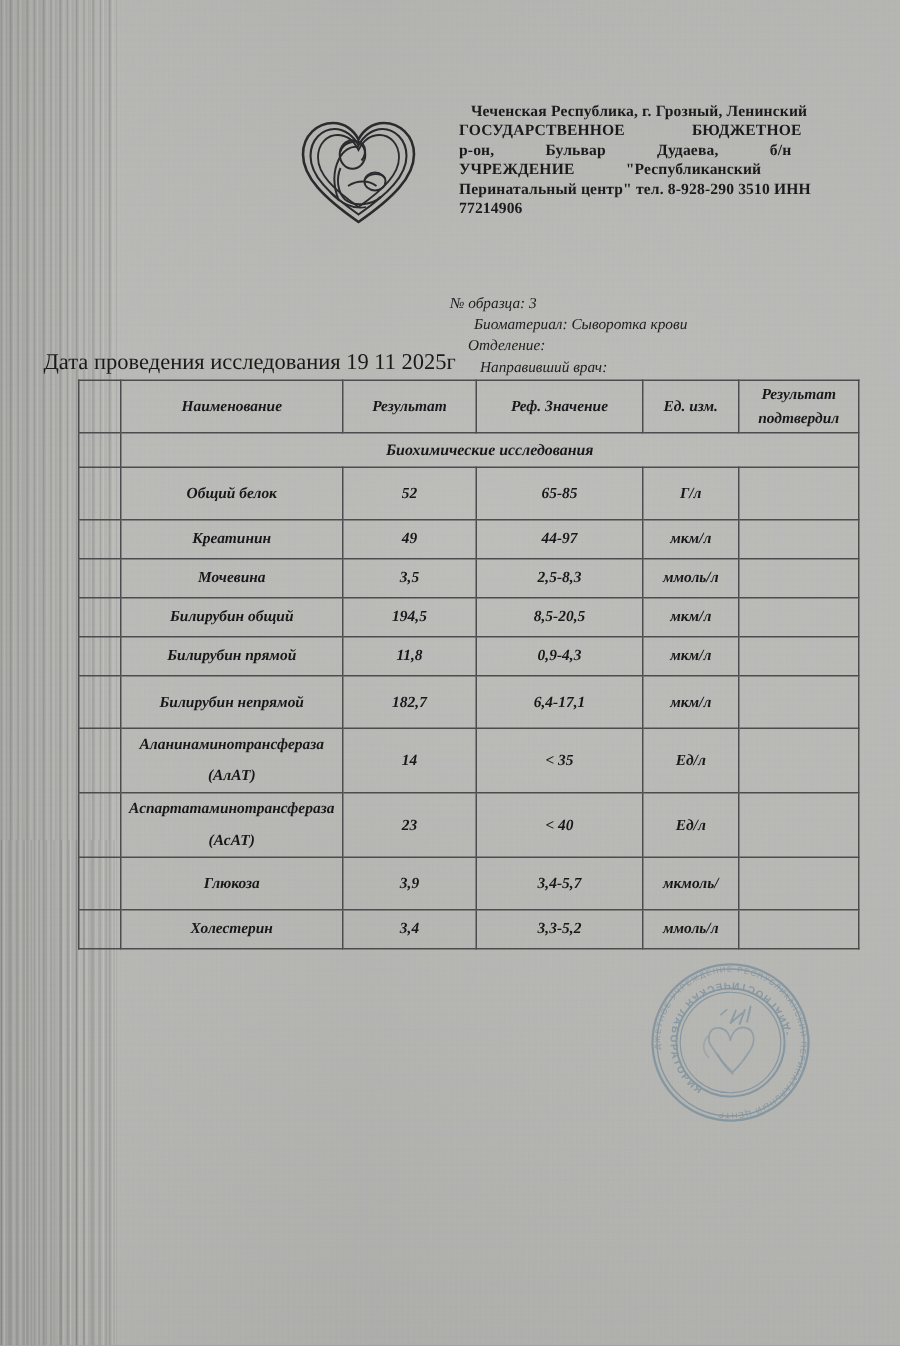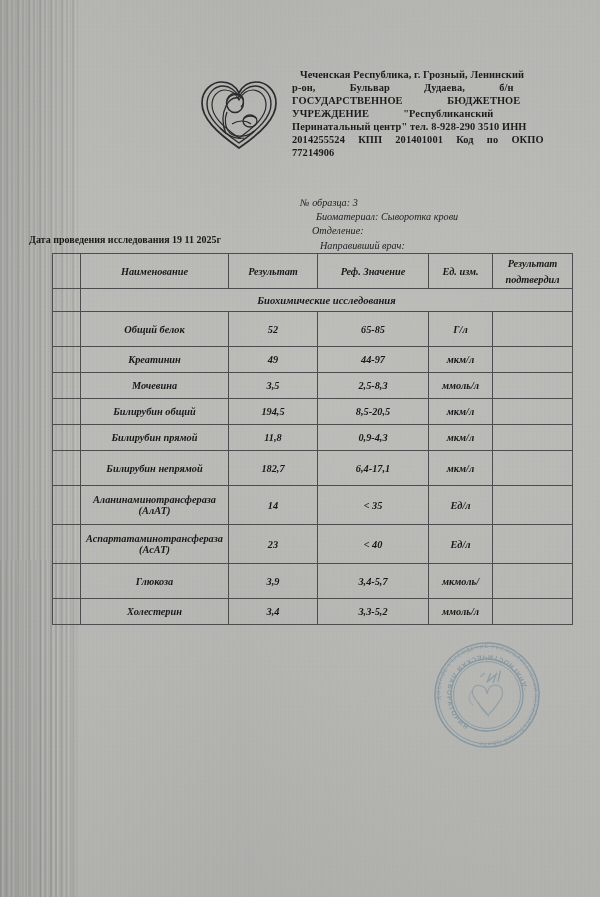--- a/index.html
+++ b/index.html
@@ -66,21 +66,21 @@
         rgba(0,0,0,0.00) 0px, rgba(0,0,0,0.14) 1px,
         rgba(255,255,255,0.09) 2px, rgba(0,0,0,0.00) 5px);
   }
 
   
   #letterhead {
     position: absolute;
     left: 196px; top: 66px;
     width: 380px;
     display: flex;
-    gap: 10px;
+    gap: 24px;
   }
   #logo {
     flex: 0 0 auto;
     width: 86px; height: 86px;
     margin-top: 6px;
   }
   #logo svg { display: block; }
   #org-text {
     font-family: "Liberation Serif", serif;
     font-weight: bold;
@@ -108,22 +108,22 @@
   }
   #sample-block .ind1 { padding-left: 16px; }
   #sample-block .ind2 { padding-left: 12px; }
   #sample-block .ind3 { padding-left: 20px; }
   #sample-block div { white-space: nowrap; }
 
   
   #study-date {
     position: absolute;
     left: 29px; top: 234px;
-    font-weight: bold;
-    font-size: 10px;
+    font-weight: normal;
+    font-size: 15px;
     color: #191919;
     white-space: nowrap;
   }
 
   
   #results-table {
     position: absolute;
     left: 52px; top: 253px;
     width: 520px;
     border-collapse: collapse;
@@ -159,21 +159,21 @@
   }
   tr.section-row td.section-cell {
     border-left: none;
     border-right: none;
     font-size: 10.6px;
   }
 
   tr.data-row td { height: 25px; }
   tr.tall-row td { height: 34px; }
   tr.tall2-row td { height: 38px; }
-  td.name-cell.two-line { line-height: 11px; }
+  td.name-cell.two-line { line-height: 21px; }
 
   
   #stamp {
     position: absolute;
     left: 428px; top: 636px;
     width: 118px; height: 118px;
     opacity: 0.55;
     pointer-events: none;
     transform: rotate(-4deg);
   }
@@ -199,25 +199,24 @@
         <path d="M31 29 C 33 22, 44 20, 47 26 C 48 29, 47 33, 45 35" stroke-width="1.3"></path>
         <path d="M31 40 C 28 47, 29 56, 34 61 C 40 66, 52 65, 58 59" stroke-width="1.3"></path>
         <ellipse cx="54" cy="49" rx="7" ry="6" stroke-width="1.3"></ellipse>
         <path d="M47 48 C 50 43, 58 43, 61 47" stroke-width="1.2"></path>
         <path d="M36 52 C 42 48, 50 48, 55 52" stroke-width="1.2"></path>
         <path d="M24 56 C 30 63, 40 68, 48 66" stroke-width="1.2"></path>
       </svg>
     </div>
     <div id="org-text">
       <p class="l1">Чеченская Республика, г. Грозный, Ленинский</p>
+      <p>ГОСУДАРСТВЕННОЕ     БЮДЖЕТНОЕ</p>
       <p>р-он,    Бульвар    Дудаева,    б/н</p>
-      <p>ГОСУДАРСТВЕННОЕ     БЮДЖЕТНОЕ</p>
       <p>УЧРЕЖДЕНИЕ    "Республиканский</p>
       <p>Перинатальный центр" тел. 8-928-290 3510 ИНН</p>
-      <p>2014255524  КПП  201401001  Код  по  ОКПО</p>
       <p>77214906</p>
     </div>
   </div>
 
   <div id="sample-block">
     <div>№ образца: 3</div>
     <div class="ind1">Биоматериал: Сыворотка крови</div>
     <div class="ind2">Отделение:</div>
     <div class="ind3">Направивший врач:</div>
   </div>

